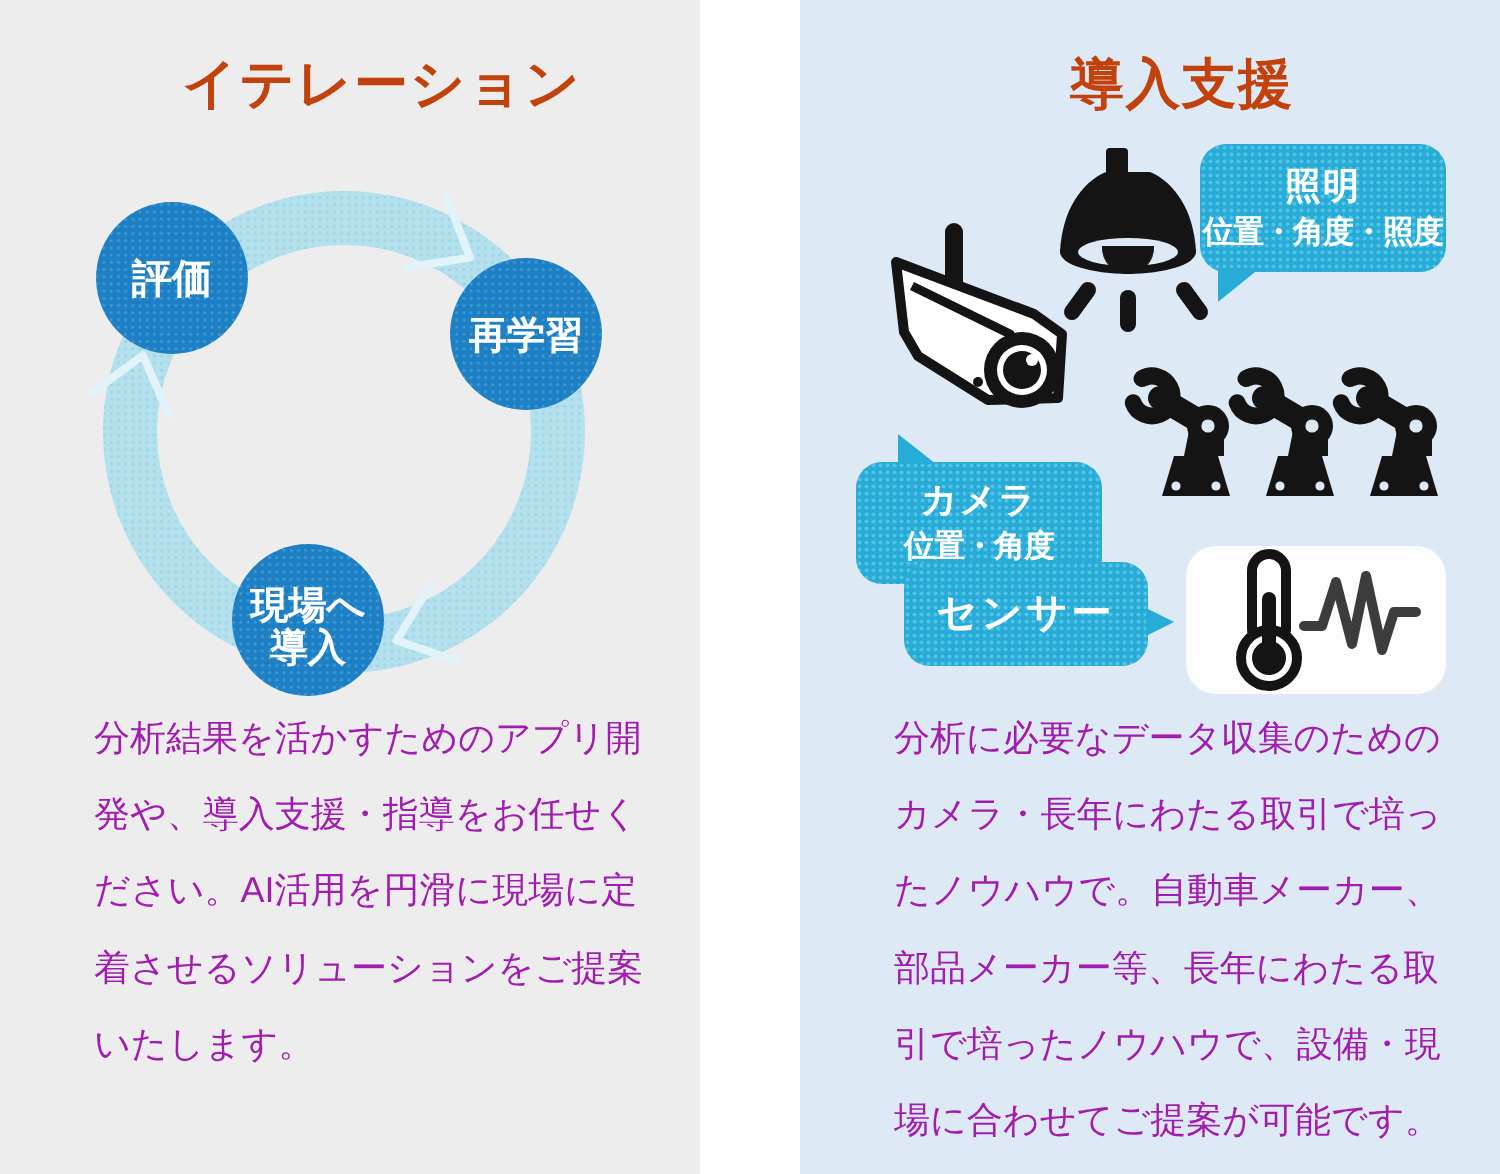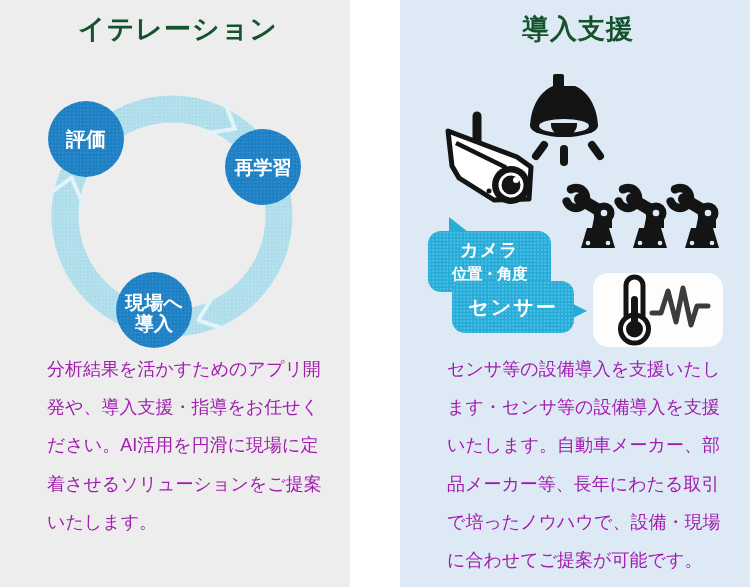--- a/index.html
+++ b/index.html
@@ -1,22 +1,22 @@
 <!DOCTYPE html>
 <html><head>
 <meta charset="utf-8">
 <style>
   html,body{margin:0;padding:0;background:#ffffff;}
   .stage{position:relative;width:750px;height:587px;background:#ffffff;overflow:hidden;
          font-family:"Liberation Sans","DejaVu Sans",sans-serif;}
   .panel{position:absolute;top:0;height:587px;width:350px;}
   .panel-left{left:0;background:#ededee;}
   .panel-right{left:400px;background:#dde9f4;}
-  .panel-title{position:absolute;top:8px;left:0;width:100%;margin:3px;text-align:center;
-               font-size:27px;font-weight:bold;color:#14532d;letter-spacing:1px;}
+  .panel-title{position:absolute;top:8px;left:0;width:100%;margin:16px;text-align:center;
+               font-size:27px;font-weight:bold;color:#c2410c;letter-spacing:1px;}
   .diagram-svg,.illus-svg{position:absolute;left:0;top:0;z-index:1;}
   .desc{position:absolute;left:47px;top:350px;width:276px;margin:0;
         font-size:18px;line-height:38.2px;color:#a21caf;letter-spacing:0;
         word-break:break-all;z-index:2;}
   .cycle-label{fill:#ffffff;font-weight:bold;text-anchor:middle;
                font-family:"Liberation Sans","DejaVu Sans",sans-serif;}
   
   .bubble{position:absolute;z-index:3;border-radius:13px;color:#fff;font-weight:bold;
           background-color:#27abd7;
           background-image:radial-gradient(circle,#54c2e5 0.9px,rgba(0,0,0,0) 1.15px);
@@ -126,23 +126,27 @@
       <g>
         <rect x="193" y="273" width="130" height="74" rx="15" fill="#fdfdfd"></rect>
         <rect x="226" y="277" width="17" height="46" rx="8.5" fill="#ffffff" stroke="#141414" stroke-width="5"></rect>
         <circle cx="234.5" cy="329" r="14" fill="#ffffff" stroke="#141414" stroke-width="5"></circle>
         <rect x="231" y="296" width="7" height="30" rx="3.5" fill="#141414"></rect>
         <circle cx="234.5" cy="329" r="8.5" fill="#141414"></circle>
         <path d="M252,313 L261,313 L268,291 L276,322 L283,288 L291,325 L297,306 L308,306" fill="none" stroke="#3c3c3c" stroke-width="5" stroke-linecap="round" stroke-linejoin="round"></path>
       </g>
     </svg>
 
+    <div class="bubble b-light">
+      <span class="bl1">照明</span>
+      <span class="bl2">位置・角度・照度</span>
+    </div>
     <div class="bubble b-camera">
       <span class="bl1">カメラ</span>
       <span class="bl2">位置・角度</span>
     </div>
     <div class="bubble b-sensor">
       <span class="bl1-big">センサー</span>
     </div>
 
-    <p class="desc">センサ等の設備導入を支援いたします・センサ等の設備導入を支援いたします。自動車メーカー、部品メーカー等、長年にわたる取引で培ったノウハウで、設備・現場に合わせてご提案が可能です。</p>
+    <p class="desc">分析に必要なデータ収集のためのカメラ・長年にわたる取引で培ったノウハウで。自動車メーカー、部品メーカー等、長年にわたる取引で培ったノウハウで、設備・現場に合わせてご提案が可能です。</p>
   </section>
 </div>
 
 </body></html>

